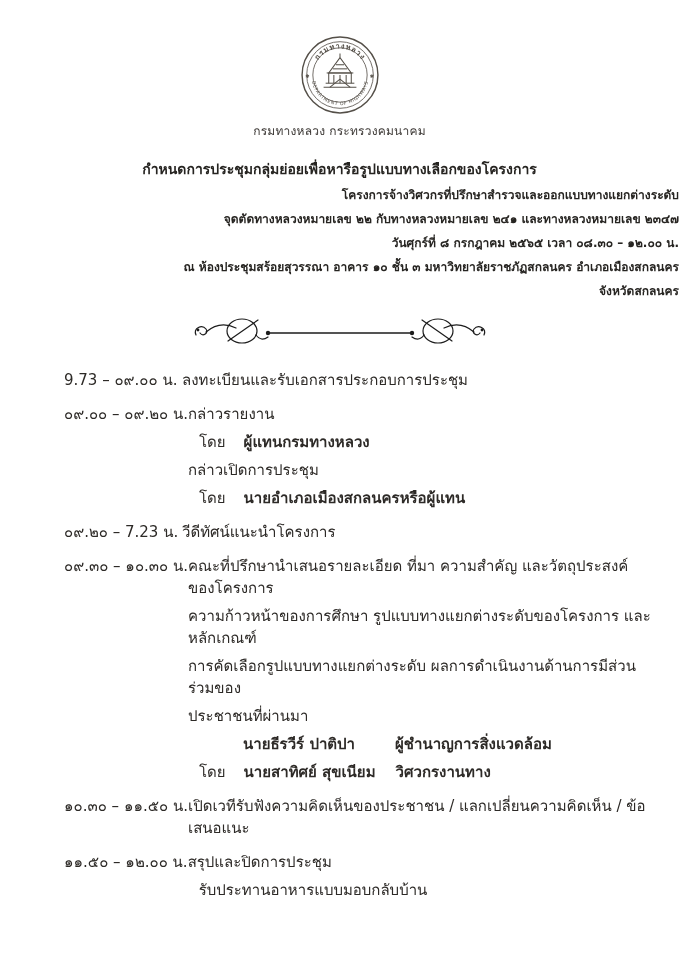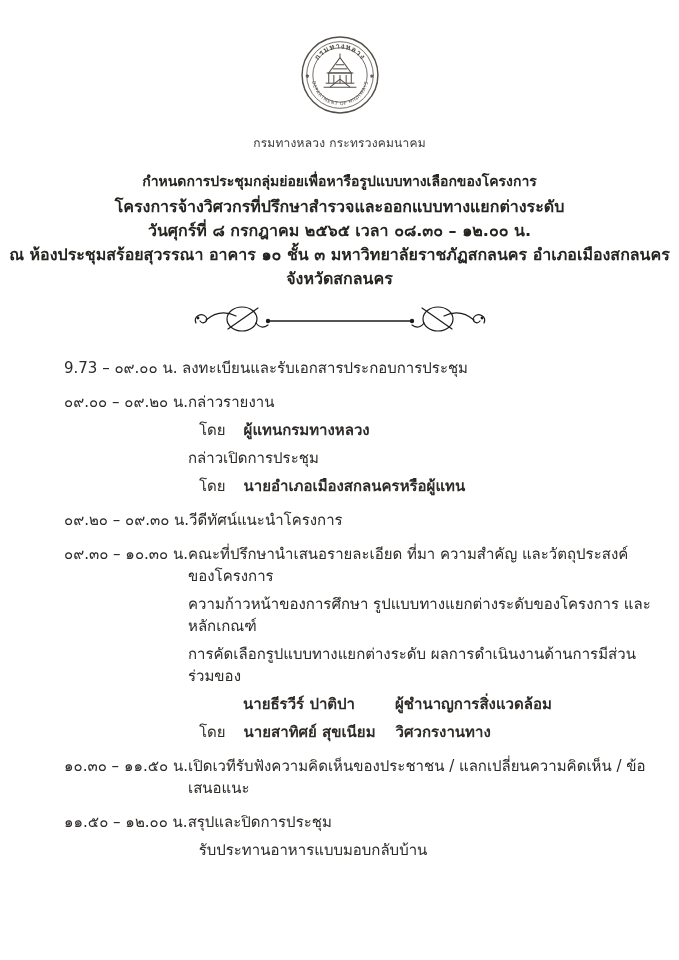--- a/index.html
+++ b/index.html
@@ -2,25 +2,25 @@
 <html><head>
 <meta charset="utf-8">
 <style>
   html,body{margin:0;padding:0;background:#ffffff;}
   body{width:679px;height:960px;overflow:hidden;
        font-family:"DejaVu Sans",sans-serif;color:#2d2a27;}
   .page{position:relative;width:679px;height:960px;background:#ffffff;}
 
   .header{padding-top:34px;text-align:center;}
   .seal{display:block;margin:0 auto;}
-  .logo-caption{margin-top:17px;font-size:12px;color:#3c3835;letter-spacing:.2px;}
+  .logo-caption{margin-top:5px;font-size:12px;color:#3c3835;letter-spacing:.2px;}
 
   .title-block{margin-top:16px;text-align:center;font-weight:bold;color:#262421;}
   .t-main{font-size:14px;line-height:27px;}
-  .t-sub{font-size:16px;line-height:24px;}
+  .t-sub{font-size:12px;line-height:24px;text-align:right;}
   .t-date{}
 
   .divider{display:block;margin:8px auto 0 auto;}
 
   .agenda{padding:16px 28px 0 64px;font-size:15px;color:#2d2a27;}
   .agenda-row{display:flex;align-items:flex-start;margin-bottom:6px;}
   .agenda-time{flex:0 0 118px;white-space:nowrap;line-height:22px;}
   .agenda-body{flex:1;min-width:0;}
   .agenda-line{line-height:22px;margin-bottom:6px;}
   .ind-1{padding-left:11px;}
@@ -66,20 +66,21 @@
         <path d="M26,48 h28"></path>
         <path d="M24,52 h32"></path>
       </g>
     </svg>
     <div class="logo-caption">กรมทางหลวง กระทรวงคมนาคม</div>
   </div>
 
   <div class="title-block">
     <div class="t-main">กำหนดการประชุมกลุ่มย่อยเพื่อหารือรูปแบบทางเลือกของโครงการ</div>
     <div class="t-sub">โครงการจ้างวิศวกรที่ปรึกษาสำรวจและออกแบบทางแยกต่างระดับ</div>
+    <div class="t-sub">จุดตัดทางหลวงหมายเลข ๒๒ กับทางหลวงหมายเลข ๒๔๑ และทางหลวงหมายเลข ๒๓๔๗</div>
     <div class="t-sub t-date">วันศุกร์ที่ ๘ กรกฎาคม ๒๕๖๕ เวลา ๐๘.๓๐ – ๑๒.๐๐ น.</div>
     <div class="t-sub">ณ ห้องประชุมสร้อยสุวรรณา อาคาร ๑๐ ชั้น ๓ มหาวิทยาลัยราชภัฏสกลนคร อำเภอเมืองสกลนคร</div>
     <div class="t-sub">จังหวัดสกลนคร</div>
   </div>
 
   <svg class="divider" width="300" height="42" viewBox="0 0 300 42">
     <g fill="none" stroke="#1c1c1c" stroke-width="1.2" stroke-linecap="round">
       <path d="M6,24 c-3,-7 6,-11 10,-6 c3,4 -3,8 -6,4"></path>
       <path d="M16,21 q14,-12 30,-4"></path>
       <ellipse cx="52" cy="20" rx="15" ry="12"></ellipse>
@@ -110,31 +111,32 @@
       <div class="agenda-row">
         <div class="agenda-time">๐๙.๐๐ – ๐๙.๒๐ น.</div>
         <div class="agenda-body">
           <div class="agenda-line ind-0"><span class="agenda-text">กล่าวรายงาน</span></div>
           <div class="agenda-line ind-1"><span class="agenda-by">โดย</span><span class="agenda-name">ผู้แทนกรมทางหลวง</span></div>
           <div class="agenda-line ind-0"><span class="agenda-text">กล่าวเปิดการประชุม</span></div>
           <div class="agenda-line ind-1"><span class="agenda-by">โดย</span><span class="agenda-name">นายอำเภอเมืองสกลนครหรือผู้แทน</span></div>
         </div>
       </div>
       <div class="agenda-row">
-        <div class="agenda-time">๐๙.๒๐ – ๐๙.๓๐ น.</div>
+        <div class="agenda-time">๐๙.๒๐ – 7.23 น.</div>
         <div class="agenda-body">
           <div class="agenda-line ind-0"><span class="agenda-text">วีดีทัศน์แนะนำโครงการ</span></div>
         </div>
       </div>
       <div class="agenda-row">
         <div class="agenda-time">๐๙.๓๐ – ๑๐.๓๐ น.</div>
         <div class="agenda-body">
           <div class="agenda-line ind-0"><span class="agenda-text">คณะที่ปรึกษานำเสนอรายละเอียด ที่มา ความสำคัญ และวัตถุประสงค์ของโครงการ</span></div>
           <div class="agenda-line ind-0"><span class="agenda-text">ความก้าวหน้าของการศึกษา รูปแบบทางแยกต่างระดับของโครงการ และหลักเกณฑ์</span></div>
           <div class="agenda-line ind-0"><span class="agenda-text">การคัดเลือกรูปแบบทางแยกต่างระดับ ผลการดำเนินงานด้านการมีส่วนร่วมของ</span></div>
+          <div class="agenda-line ind-0"><span class="agenda-text">ประชาชนที่ผ่านมา</span></div>
           <div class="agenda-line ind-2"><span class="agenda-name">นายธีรวีร์ ปาติปา</span><span class="agenda-role">ผู้ชำนาญการสิ่งแวดล้อม</span></div>
           <div class="agenda-line ind-1"><span class="agenda-by">โดย</span><span class="agenda-name">นายสาทิศย์ สุขเนียม</span><span class="agenda-role">วิศวกรงานทาง</span></div>
         </div>
       </div>
       <div class="agenda-row">
         <div class="agenda-time">๑๐.๓๐ – ๑๑.๕๐ น.</div>
         <div class="agenda-body">
           <div class="agenda-line ind-0"><span class="agenda-text">เปิดเวทีรับฟังความคิดเห็นของประชาชน / แลกเปลี่ยนความคิดเห็น / ข้อเสนอแนะ</span></div>
         </div>
       </div>

